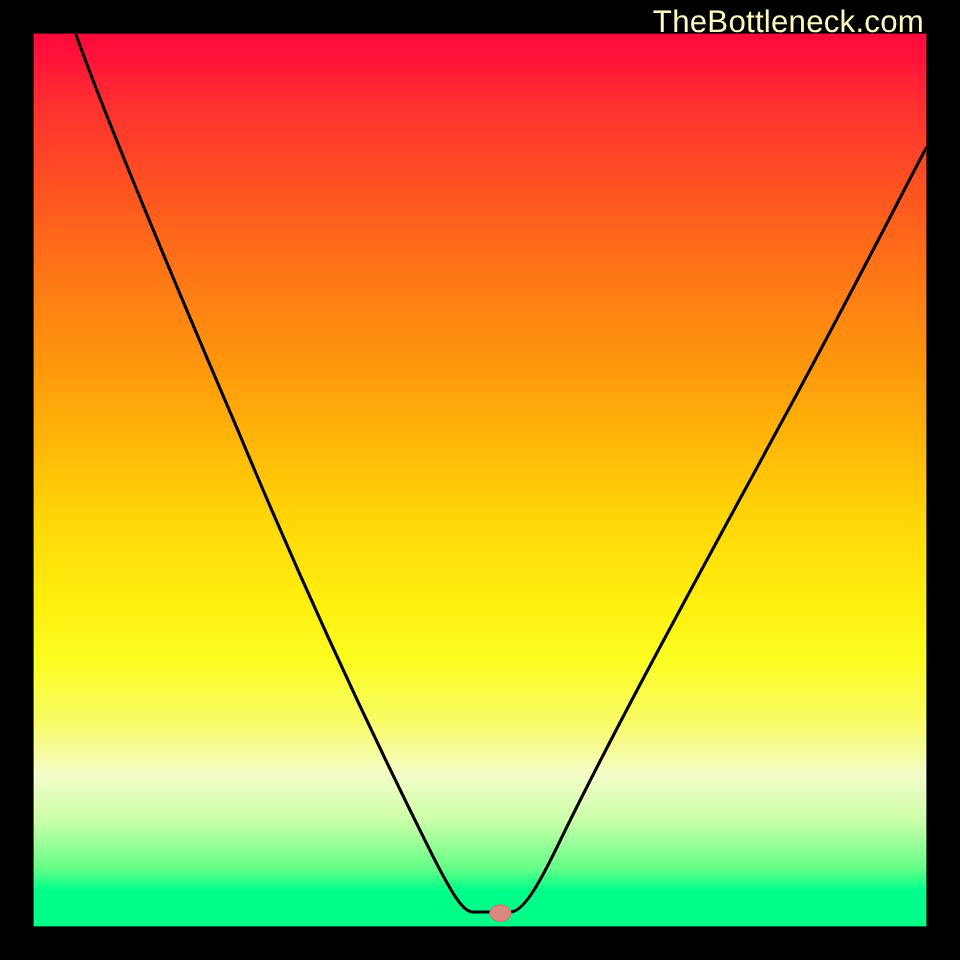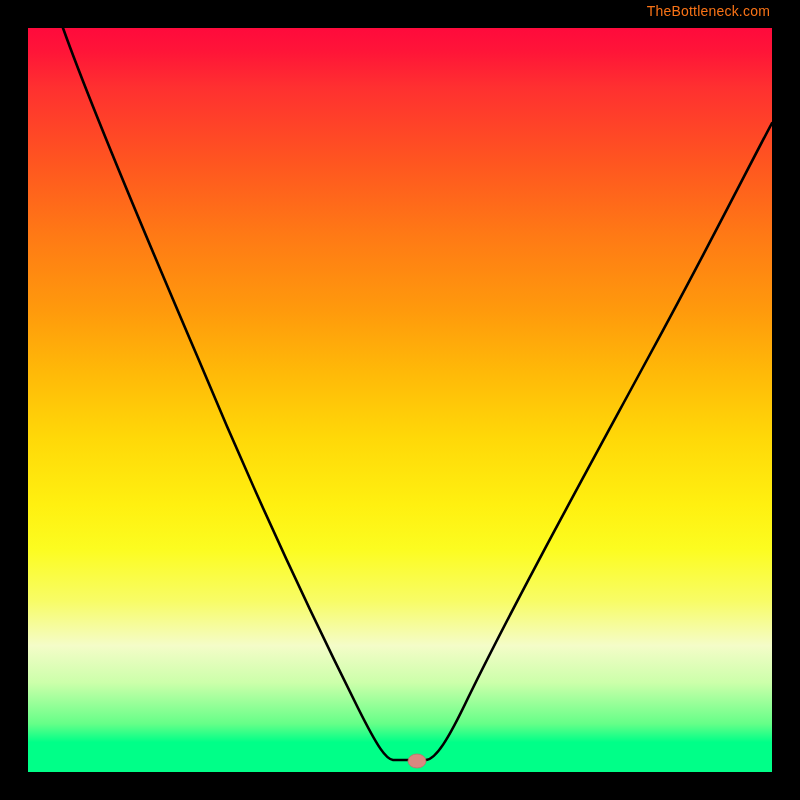--- a/index.html
+++ b/index.html
@@ -40,23 +40,23 @@
     left: 28px;
     top: 28px;
     width: 744px;
     height: 744px;
   }
   .watermark {
     position: absolute;
     top: 3px;
     right: 30px;
     font-family: Arial, Helvetica, sans-serif;
-    font-size: 14px;
+    font-size: 26px;
     font-weight: 500;
-    color: #f97316;
+    color: #fef9c3;
     letter-spacing: 0.2px;
   }
 </style>
 </head>
 <body>
 
 <div class="chart-container">
   <div class="plot-area"></div>
 
   <svg class="overlay-svg" viewBox="0 0 744 744" preserveAspectRatio="none">

